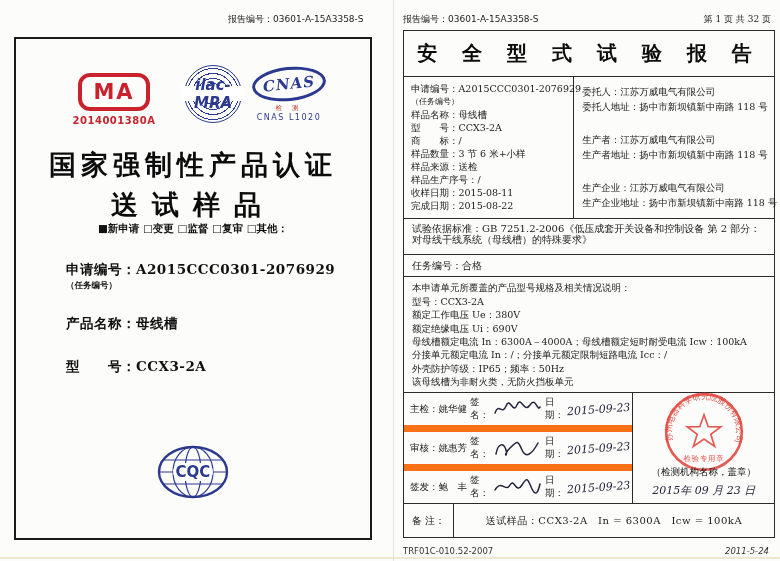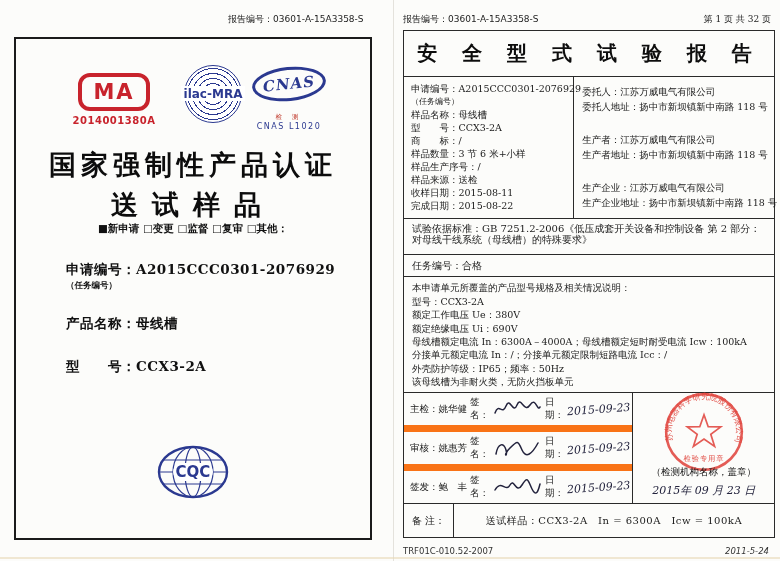--- a/index.html
+++ b/index.html
@@ -21,27 +21,27 @@
     display:flex;align-items:center;justify-content:center;box-sizing:border-box;}
   .cma-ma{font-size:21px;font-weight:bold;color:#c8232c;letter-spacing:2px;
     font-family:"DejaVu Sans","Liberation Sans",sans-serif;}
   .cma-no{margin-top:4px;font-size:10px;font-weight:bold;color:#c8232c;letter-spacing:.5px;
     font-family:"DejaVu Sans","Liberation Sans",sans-serif;}
   .logo-ilac{position:absolute;left:168px;top:26px;width:58px;height:58px;border-radius:50%;
     border:1px solid #2b3990;box-sizing:border-box;
     background:repeating-radial-gradient(circle at 50% 50%, #2b3990 0 1px, #ffffff 1px 5px);}
   .ilac-band{position:absolute;left:-4px;right:-4px;top:20px;height:15px;background:#fff;
     display:flex;align-items:center;justify-content:center;}
-  .ilac-text{font-size:12px;font-weight:bold;color:#2b3990;
-    font-family:"DejaVu Sans","Liberation Sans",sans-serif;}
+  .ilac-text{font-size:15px;font-weight:bold;font-style:italic;color:#2b3990;
+    font-family:"DejaVu Sans","Liberation Sans",sans-serif;text-align:center;}
   .logo-cnas{position:absolute;left:232px;top:28px;width:82px;text-align:center;}
   .cnas-oval{width:74px;height:34px;margin:0 auto;border:3px solid #2b3990;border-radius:50%;
     transform:rotate(-6deg);display:flex;align-items:center;justify-content:center;box-sizing:border-box;}
   .cnas-word{font-size:15px;font-weight:bold;font-style:italic;color:#2b3990;letter-spacing:1px;}
-  .cnas-jc{margin-top:12px;font-size:6.5px;color:#c0392b;letter-spacing:4px;}
+  .cnas-jc{margin-top:3px;font-size:6.5px;color:#c0392b;letter-spacing:4px;}
   .cnas-l{font-size:8px;color:#2b3990;letter-spacing:1.5px;
     font-family:"DejaVu Sans","Liberation Sans",sans-serif;}
   .l-title1{position:absolute;top:108px;left:0;width:100%;text-align:center;
     font-size:27px;font-weight:600;letter-spacing:5px;color:#0c0c0c;}
   .l-title2{position:absolute;top:148px;left:0;width:100%;text-align:center;
     font-size:27px;font-weight:600;letter-spacing:14px;color:#0c0c0c;}
   .l-checks{position:absolute;top:183px;left:0;width:100%;text-align:center;
     font-size:10.5px;font-weight:bold;color:#111;}
   .l-field{position:absolute;left:50px;font-size:13.5px;font-weight:bold;letter-spacing:.5px;color:#111;}
   .l-fnote{position:absolute;left:50px;font-size:8.5px;font-weight:bold;color:#111;}
@@ -149,22 +149,22 @@
     <div class="row r-title">安 全 型 式 试 验 报 告</div>
 
     <div class="row r-info">
       <div class="info-left">
         <div>申请编号：A2015CCC0301-2076929</div>
         <div class="note">（任务编号）</div>
         <div>样品名称：母线槽</div>
         <div>型　　号：CCX3-2A</div>
         <div>商　　标：/</div>
         <div>样品数量：3 节 6 米+小样</div>
+        <div>样品来源：送检</div>
         <div>样品生产序号：/</div>
-        <div>样品来源：送检</div>
         <div>收样日期：2015-08-11</div>
         <div>完成日期：2015-08-22</div>
       </div>
       <div class="info-right">
         <div>委托人：江苏万威电气有限公司</div>
         <div>委托人地址：扬中市新坝镇新中南路 118 号</div>
         <div class="info-gap"></div>
         <div>生产者：江苏万威电气有限公司</div>
         <div>生产者地址：扬中市新坝镇新中南路 118 号</div>
         <div class="info-gap"></div>

